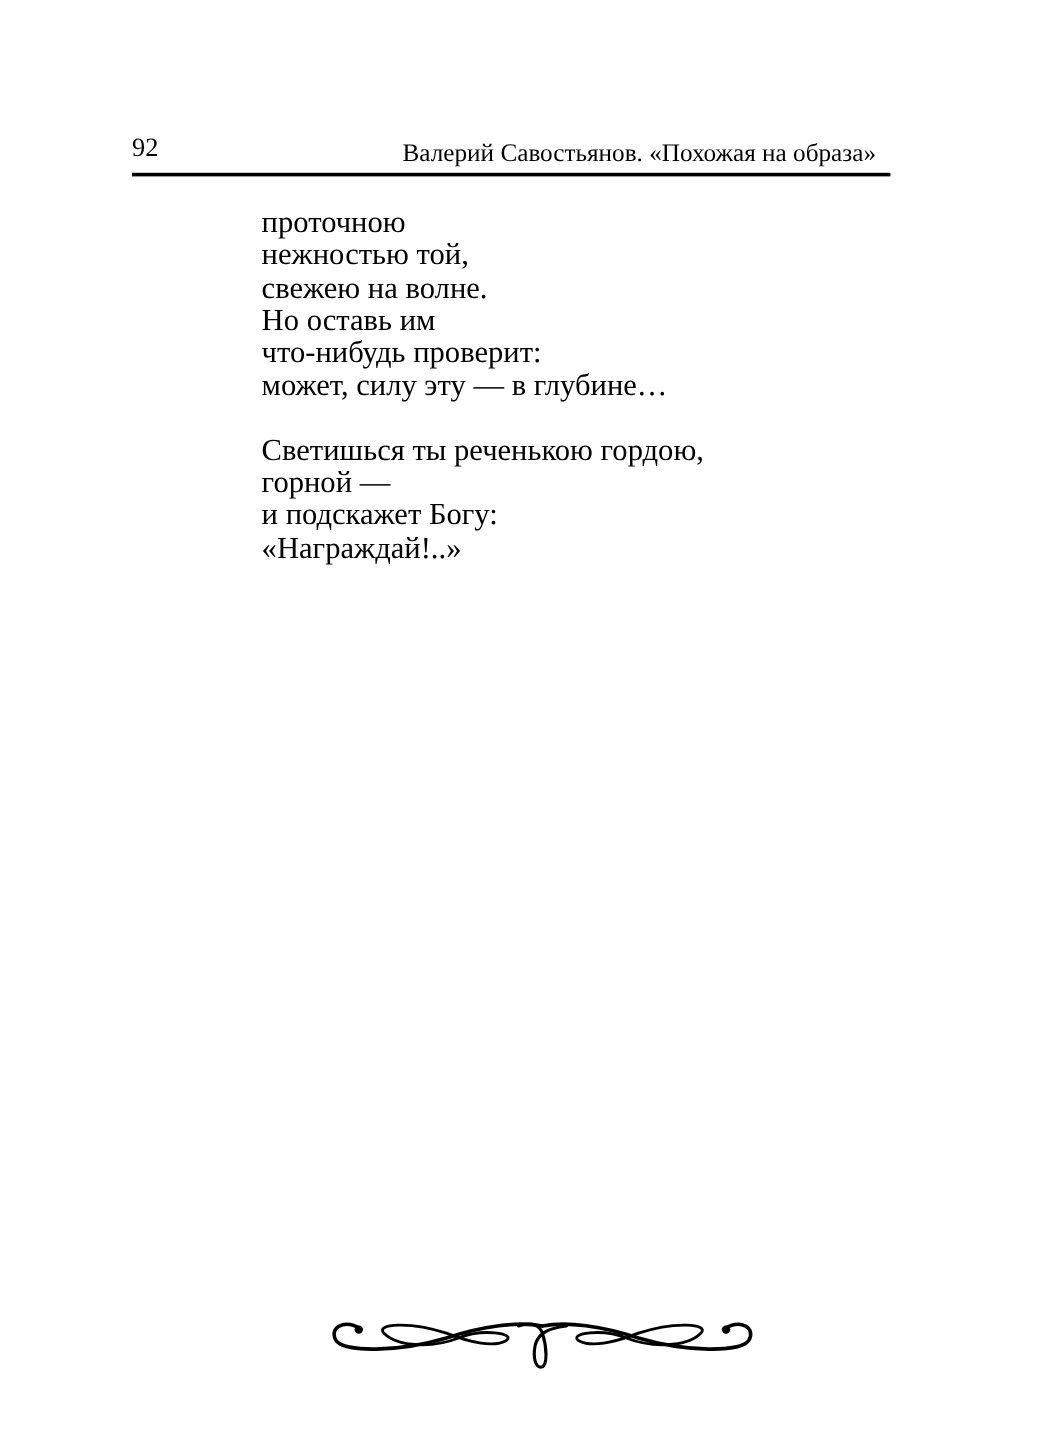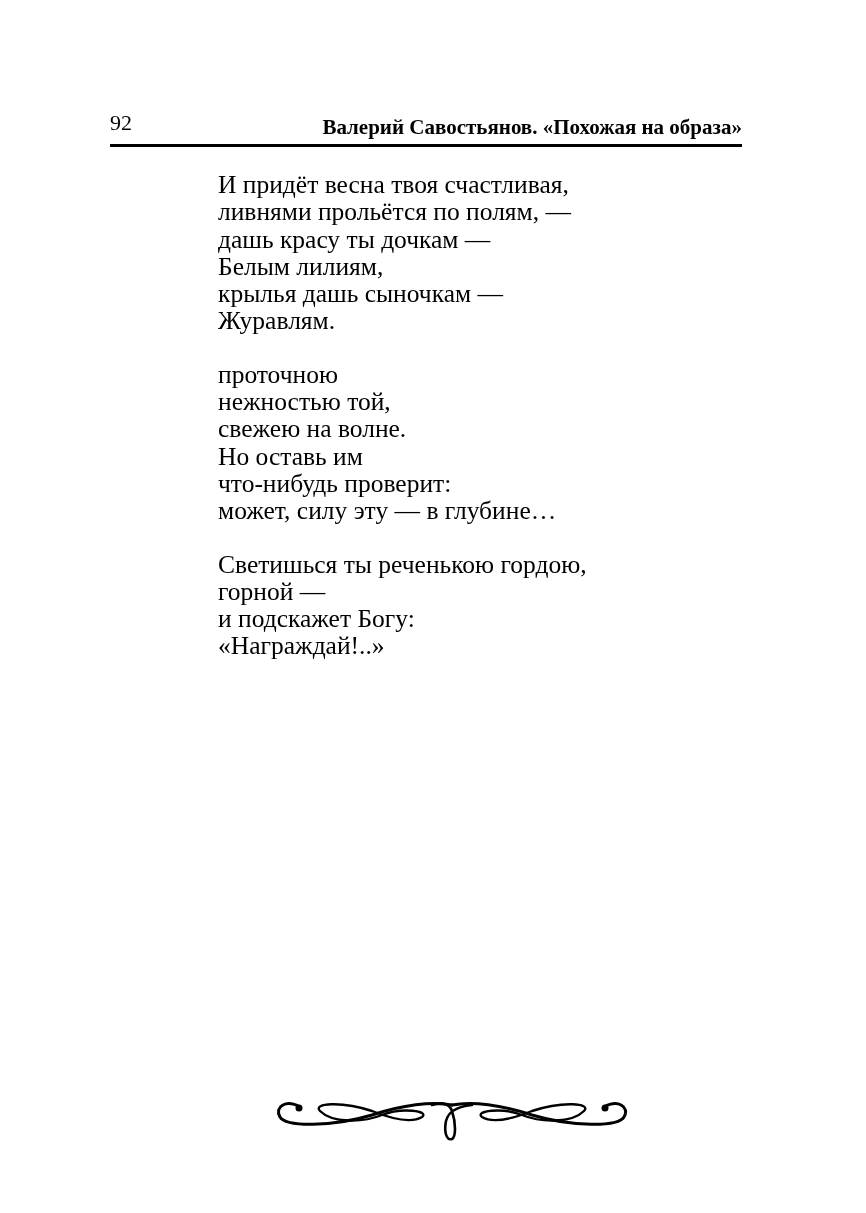--- a/index.html
+++ b/index.html
@@ -1,43 +1,35 @@
 <!DOCTYPE html>
 <html><head>
 <meta charset="utf-8">
 <style>
   html, body { margin: 0; padding: 0; background: #ffffff; }
   body { width: 866px; height: 1213px; position: relative; overflow: hidden; font-family: "Liberation Serif", "DejaVu Serif", serif; color: #000; }
   .header { position: absolute; left: 110px; top: 104px; width: 632px; height: 40px; text-align: right; }
   .page-num { position: absolute; left: 0; top: 6px; font-size: 22px; line-height: 26px; }
-  .running-title { position: absolute; right: 0; top: 10px; font-size: 21px; line-height: 26px; white-space: nowrap; font-weight: bold; }
+  .running-title { position: absolute; right: 12px; top: 10px; font-size: 21px; line-height: 26px; white-space: nowrap; }
   .rule { position: absolute; left: 110px; top: 144px; width: 632px; height: 3px; background: #000; }
   .poem { position: absolute; left: 218px; top: 171px; }
   .stanza { margin: 0 0 26px 0; }
   .line { font-size: 25.5px; line-height: 27.3px; white-space: nowrap; display: block; }
   .ornament { position: absolute; left: 272px; top: 1093px; width: 360px; height: 56px; }
 </style>
 </head>
 <body>
 
 <div class="header">
   <span class="page-num">92</span>
   <span class="running-title">Валерий Савостьянов. «Похожая на образа»</span>
 </div>
 <div class="rule"></div>
 
 <div class="poem">
-  <div class="stanza">
-    <span class="line">И придёт весна твоя счастливая,</span>
-    <span class="line">ливнями прольётся по полям, —</span>
-    <span class="line">дашь красу ты дочкам —</span>
-    <span class="line">Белым лилиям,</span>
-    <span class="line">крылья дашь сыночкам —</span>
-    <span class="line">Журавлям.</span>
-  </div>
   <div class="stanza">
     <span class="line">проточною</span>
     <span class="line">нежностью той,</span>
     <span class="line">свежею на волне.</span>
     <span class="line">Но оставь им</span>
     <span class="line">что-нибудь проверит:</span>
     <span class="line">может, силу эту — в глубине…</span>
   </div>
   <div class="stanza">
     <span class="line">Светишься ты реченькою гордою,</span>

